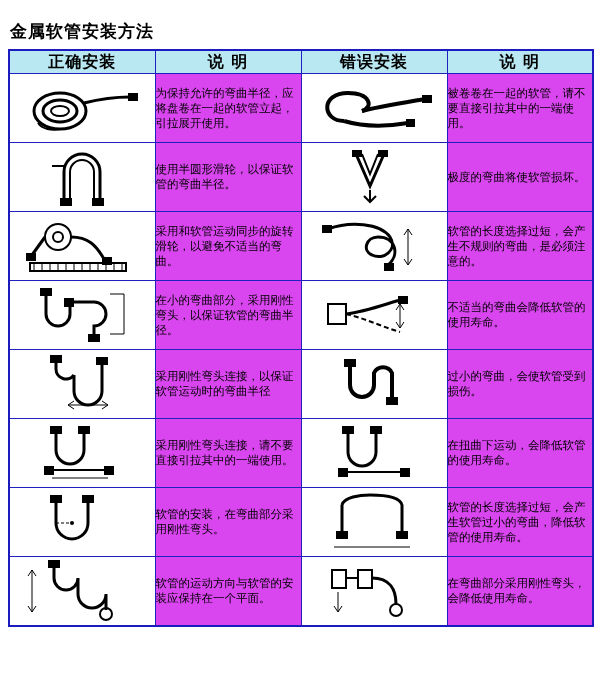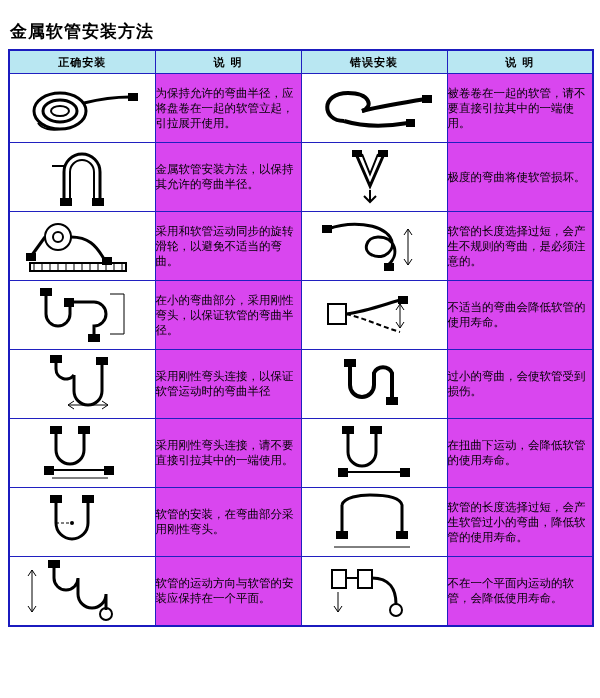--- a/index.html
+++ b/index.html
@@ -36,21 +36,21 @@
     border: 2px solid #1b1bbf;
   }
   table.matrix td, table.matrix th {
     border: 1px solid #2020c0;
     padding: 0;
     vertical-align: middle;
   }
   thead th {
     background: #b9e7f2;
     color: #000;
-    font-size: 11px;
+    font-size: 16px;
     font-weight: bold;
     height: 22px;
     text-align: center;
     letter-spacing: 1px;
   }
   col.img-col { width: 146px; }
   col.txt-col { width: 146px; }
 
   td.imgcell {
     background: #ffffff;
@@ -130,21 +130,21 @@
           <span class="fig">
             <svg viewBox="0 0 140 62" width="140" height="62">
               <path d="M52,54 L52,26 A18,18 0 0 1 88,26 L88,54" fill="none" stroke="#000" stroke-width="3"></path>
               <path d="M58,54 L58,26 A12,12 0 0 1 82,26 L82,54" fill="none" stroke="#000" stroke-width="2"></path>
               <rect x="48" y="52" width="12" height="8" fill="#000"></rect>
               <rect x="80" y="52" width="12" height="8" fill="#000"></rect>
               <path d="M40,20 L52,20" stroke="#000" stroke-width="2"></path>
             </svg>
           </span>
         </td>
-        <td class="txtcell">金属软管安装方法，以保持其允许的弯曲半径。</td>
+        <td class="txtcell">使用半圆形滑轮，以保证软管的弯曲半径。</td>
         <td class="imgcell">
           <span class="fig">
             <svg viewBox="0 0 140 62" width="140" height="62">
               <path d="M52,8 L66,40 L80,8" fill="none" stroke="#000" stroke-width="3"></path>
               <path d="M58,8 L66,28 L74,8" fill="none" stroke="#000" stroke-width="2"></path>
               <rect x="48" y="4" width="10" height="7" fill="#000"></rect>
               <rect x="74" y="4" width="10" height="7" fill="#000"></rect>
               <path d="M66,44 L66,56" stroke="#000" stroke-width="2"></path>
               <path d="M60,50 L66,56 L72,50" fill="none" stroke="#000" stroke-width="2"></path>
             </svg>
@@ -318,17 +318,17 @@
               <rect x="28" y="10" width="14" height="18" fill="none" stroke="#000" stroke-width="2"></rect>
               <rect x="54" y="10" width="14" height="18" fill="none" stroke="#000" stroke-width="2"></rect>
               <path d="M42,18 L54,18" stroke="#000" stroke-width="2"></path>
               <path d="M68,18 C86,18 92,30 92,44" fill="none" stroke="#000" stroke-width="3"></path>
               <circle cx="92" cy="50" r="6" fill="none" stroke="#000" stroke-width="2"></circle>
               <path d="M34,32 L34,52" stroke="#000" stroke-width="1"></path>
               <path d="M30,46 L34,52 L38,46" fill="none" stroke="#000" stroke-width="1"></path>
             </svg>
           </span>
         </td>
-        <td class="txtcell">不在一个平面内运动的软管，会降低使用寿命。</td>
+        <td class="txtcell">在弯曲部分采用刚性弯头，会降低使用寿命。</td>
       </tr>
     </tbody>
   </table>
 </div>
 
 </body></html>

